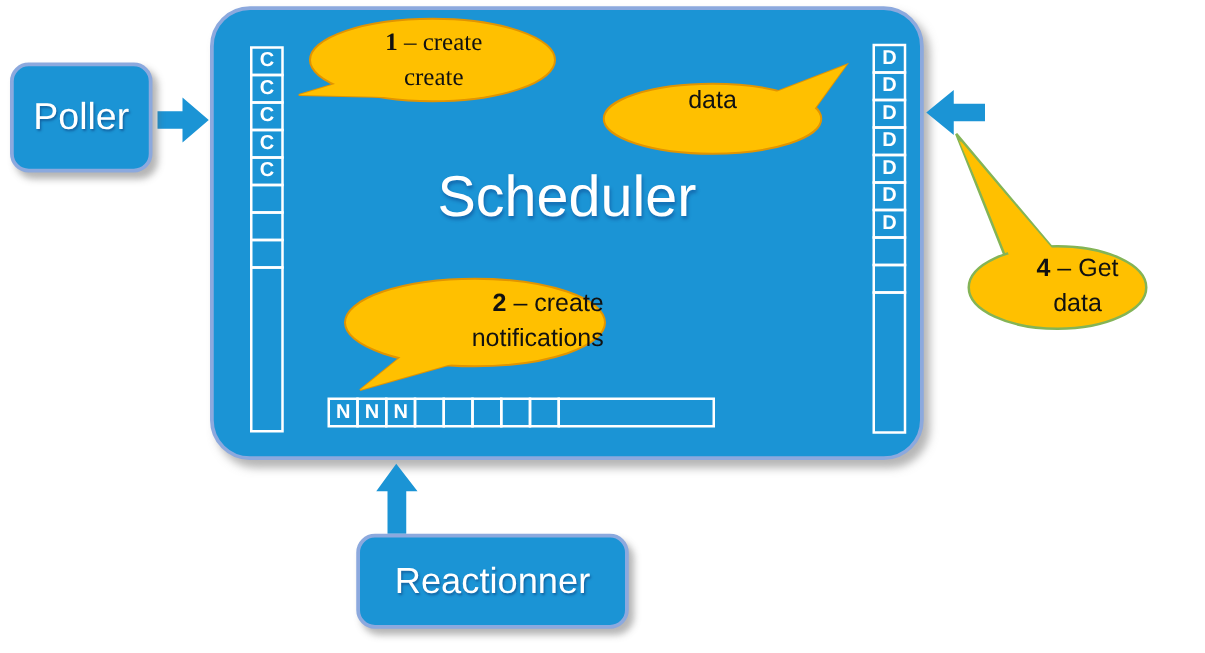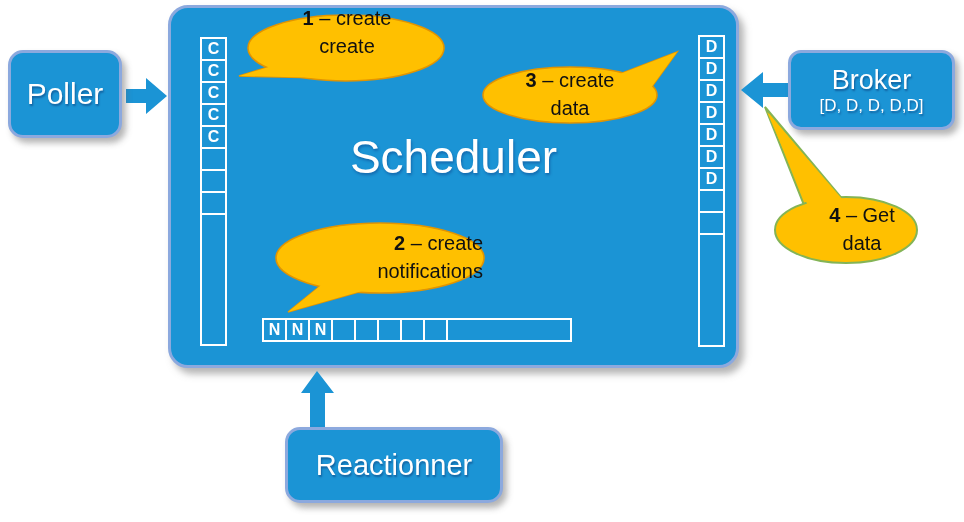--- a/index.html
+++ b/index.html
@@ -21,21 +21,21 @@
   }
   #poller{left:8px;top:50px;width:114px;height:88px;border-radius:15px;font-size:30px;}
   #broker{left:788px;top:50px;width:167px;height:80px;border-radius:13px;font-size:27px;line-height:31px;}
   #broker .sub{font-size:17px;line-height:20px;font-weight:normal;}
   #reactionner{left:285px;top:427px;width:218px;height:76px;border-radius:15px;font-size:29px;}
   
   #scheduler{
     position:absolute;left:168px;top:5px;width:571px;height:363px;
     background:var(--node-fill);
     border:3px solid var(--node-border);
-    border-radius:20px;
+    border-radius:32px;
     box-shadow:5px 6px 7px rgba(110,110,110,.5);
     z-index:1;
     padding-left:48px;
   }
   #scheduler-title{
     position:absolute;left:0;right:0;top:122px;text-align:center;
     color:var(--text-light);font-size:46px;
     text-shadow:1px 2px 3px rgba(0,0,80,.3);
   }
   
@@ -62,21 +62,21 @@
   .bubble-shape{fill:var(--bubble-fill);stroke:var(--bubble-border);stroke-width:1.6;}
   .bubble-shape.green{stroke:var(--bubble4-border);stroke-width:2;}
   .bubble-patch{fill:var(--bubble-fill);stroke:none;}
   .arrow{fill:var(--node-fill);}
   
   .callout-text{
     position:absolute;z-index:5;color:var(--text-dark);
     font-size:20px;line-height:28px;text-align:center;
   }
   .callout-text b{font-weight:bold;}
-  #callout1-text{left:250px;top:4px;width:194px;}
+  #callout1-text{left:250px;top:20px;width:194px;font-family:Liberation Serif, serif;}
   #callout2-text{left:277px;top:229px;width:206px;text-align:right;}
   #callout3-text{left:485px;top:66px;width:170px;}
   #callout4-text{left:777px;top:201px;width:138px;padding-left:32px;}
 </style>
 </head>
 <body>
 
 <div id="canvas">
 
   <div id="scheduler">
@@ -151,32 +151,27 @@
 
   <div id="callout1-text" class="callout-text">
     <div><b>1</b> <span>– create</span></div>
     <div>create</div>
   </div>
   <div id="callout2-text" class="callout-text">
     <div><b>2</b> <span>– create</span></div>
     <div>notifications</div>
   </div>
   <div id="callout3-text" class="callout-text">
-    <div><b>3</b> <span>– create</span></div>
     <div>data</div>
   </div>
   <div id="callout4-text" class="callout-text">
     <div><b>4</b> <span>– Get</span></div>
     <div>data</div>
   </div>
 
   <div id="poller" class="node">
     <div>Poller</div>
   </div>
-  <div id="broker" class="node">
-    <div>Broker</div>
-    <div class="sub">[D, D, D, D,D]</div>
-  </div>
   <div id="reactionner" class="node">
     <div>Reactionner</div>
   </div>
 
 </div>
 
 </body></html>

